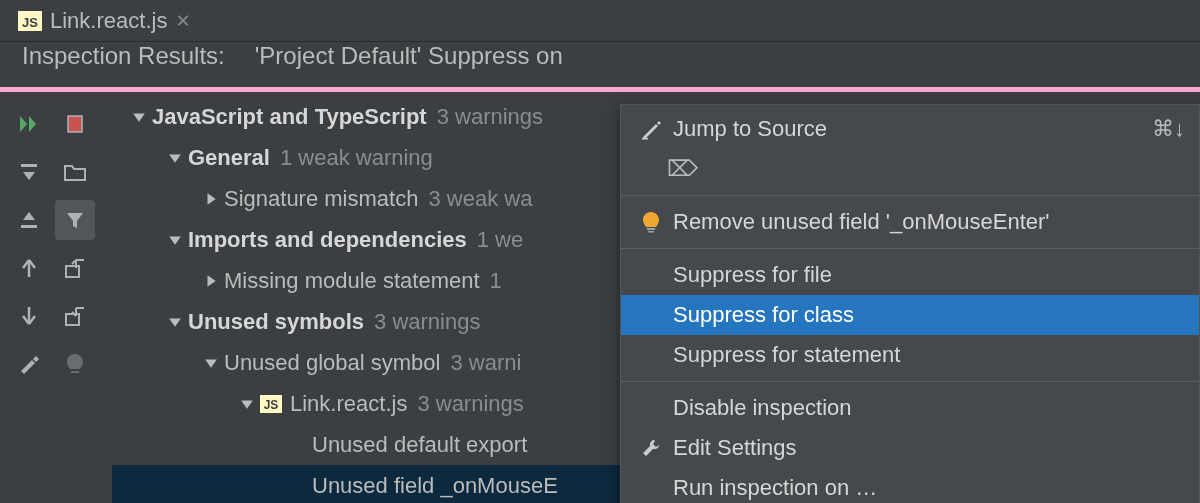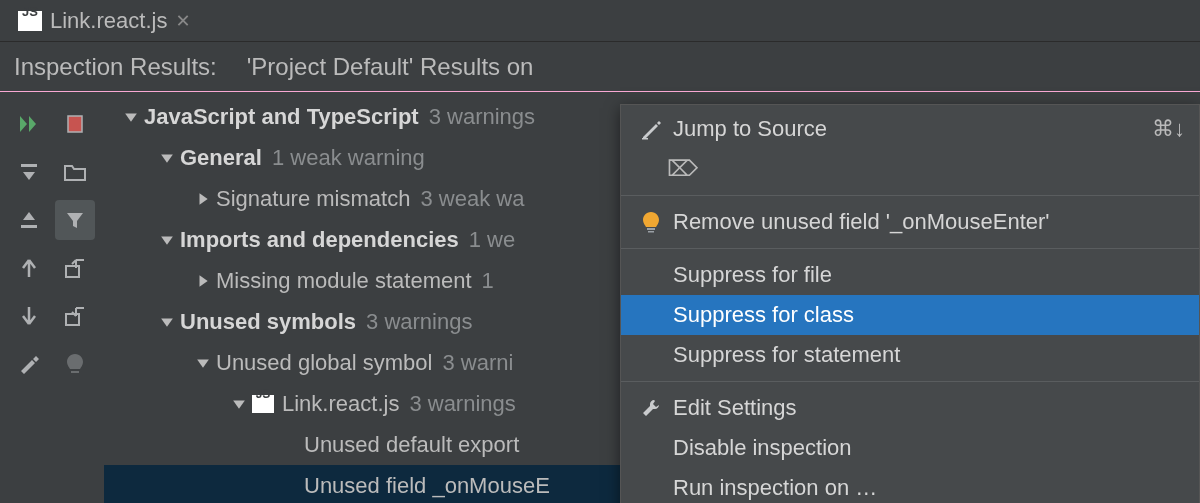--- a/index.html
+++ b/index.html
@@ -27,49 +27,49 @@
     padding: 6px 12px;
     color: #bbbbbb;
   }
   .tab .close {
     color: #888;
     font-size: 18px;
   }
   .js-icon {
     width: 24px;
     height: 20px;
-    background: #ffffff;
+    background: #fef9c3;
     color: #3c3f41;
     font-weight: bold;
     font-size: 13px;
     display: inline-flex;
     align-items: flex-end;
     justify-content: center;
-    padding-bottom: 12px;
+    padding-bottom: 1px;
     position: relative;
   }
   .js-icon.small {
     width: 22px;
     height: 18px;
     font-size: 12px;
   }
   .header {
     height: 50px;
     display: flex;
-    align-items: center;
-    padding: 0 14px;
-    border-bottom: 1px solid #f9a8d4;
+    padding: 0 22px;
+    border-bottom: 5px solid #f9a8d4;
     font-size: 24px;
   }
   .header .profile {
     margin-left: 30px;
   }
   .main {
     display: flex;
     height: calc(503px - 42px - 50px);
+    gap: 8px;
   }
   .toolbar {
     width: 104px;
     display: flex;
     flex-direction: column;
     padding-top: 8px;
   }
   .toolbar-row {
     display: flex;
     gap: 4px;
@@ -172,21 +172,21 @@
 <div class="tabbar">
   <div class="tab">
     <span class="js-icon">JS</span>
     <span>Link.react.js</span>
     <span class="close">✕</span>
   </div>
 </div>
 
 <div class="header">
   <span>Inspection Results:</span>
-  <span class="profile">'Project Default' Results on</span>
+  <span class="profile">'Project Default' Suppress on</span>
 </div>
 
 <div class="main">
 
   <div class="toolbar">
     <div class="toolbar-row">
       <span class="tool-btn">
         <svg width="22" height="22" viewBox="0 0 22 22">
             <path d="M2 3 L9 11 L2 19 Z" fill="#59a869"></path>
             <path d="M11 3 L18 11 L11 19 Z" fill="#59a869"></path>
@@ -382,28 +382,28 @@
   <div class="menu-item highlight">
     <span class="mi-icon"></span>
     <span class="mi-label">Suppress for class</span>
   </div>
   <div class="menu-item">
     <span class="mi-icon"></span>
     <span class="mi-label">Suppress for statement</span>
   </div>
   <div class="menu-sep"></div>
   <div class="menu-item">
+    <span class="mi-icon"></span>
+    <span class="mi-label">Disable inspection</span>
+  </div>
+  <div class="menu-item">
     <span class="mi-icon">
       <svg width="22" height="22" viewBox="0 0 22 22">
           <path d="M14 3 C12 3 10 5 10 7 C10 8 10 8 10 9 L3 16 L6 19 L13 12 C14 12 14 12 15 12 C17 12 19 10 19 8 L16 10 L13 7 L15 4 Z" fill="#c9cbcd"></path>
         </svg>
     </span>
     <span class="mi-label">Edit Settings</span>
   </div>
   <div class="menu-item">
     <span class="mi-icon"></span>
-    <span class="mi-label">Disable inspection</span>
-  </div>
-  <div class="menu-item">
-    <span class="mi-icon"></span>
     <span class="mi-label">Run inspection on …</span>
   </div>
 </div>
 
 </body></html>

